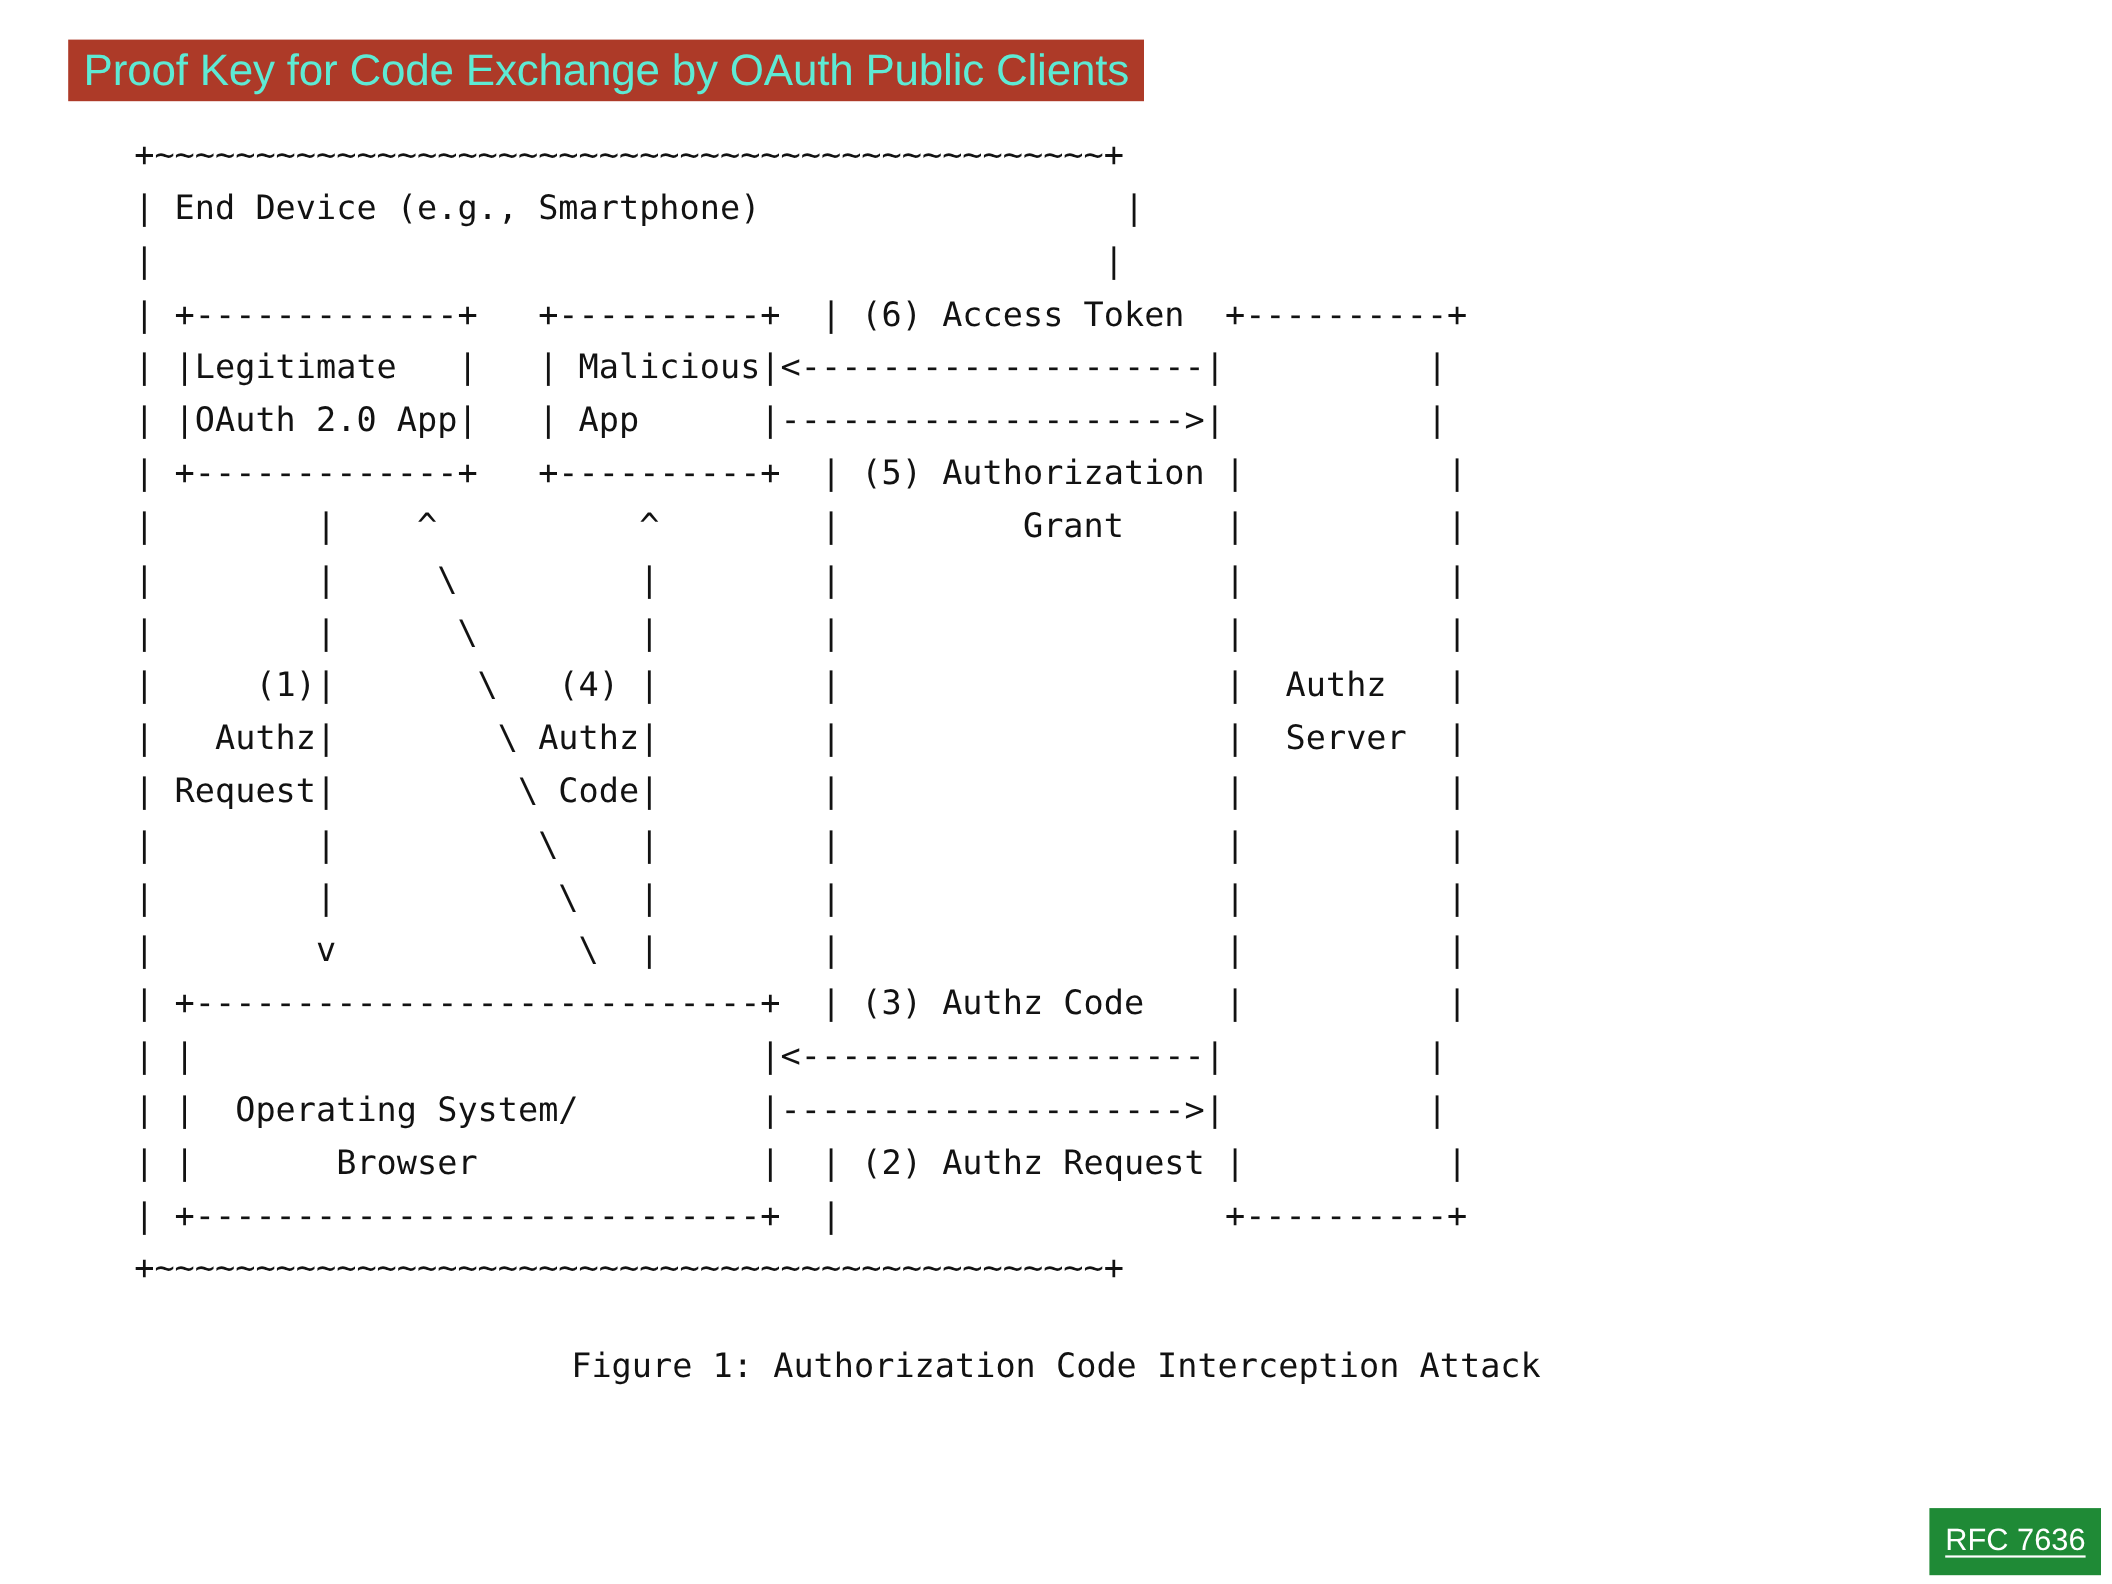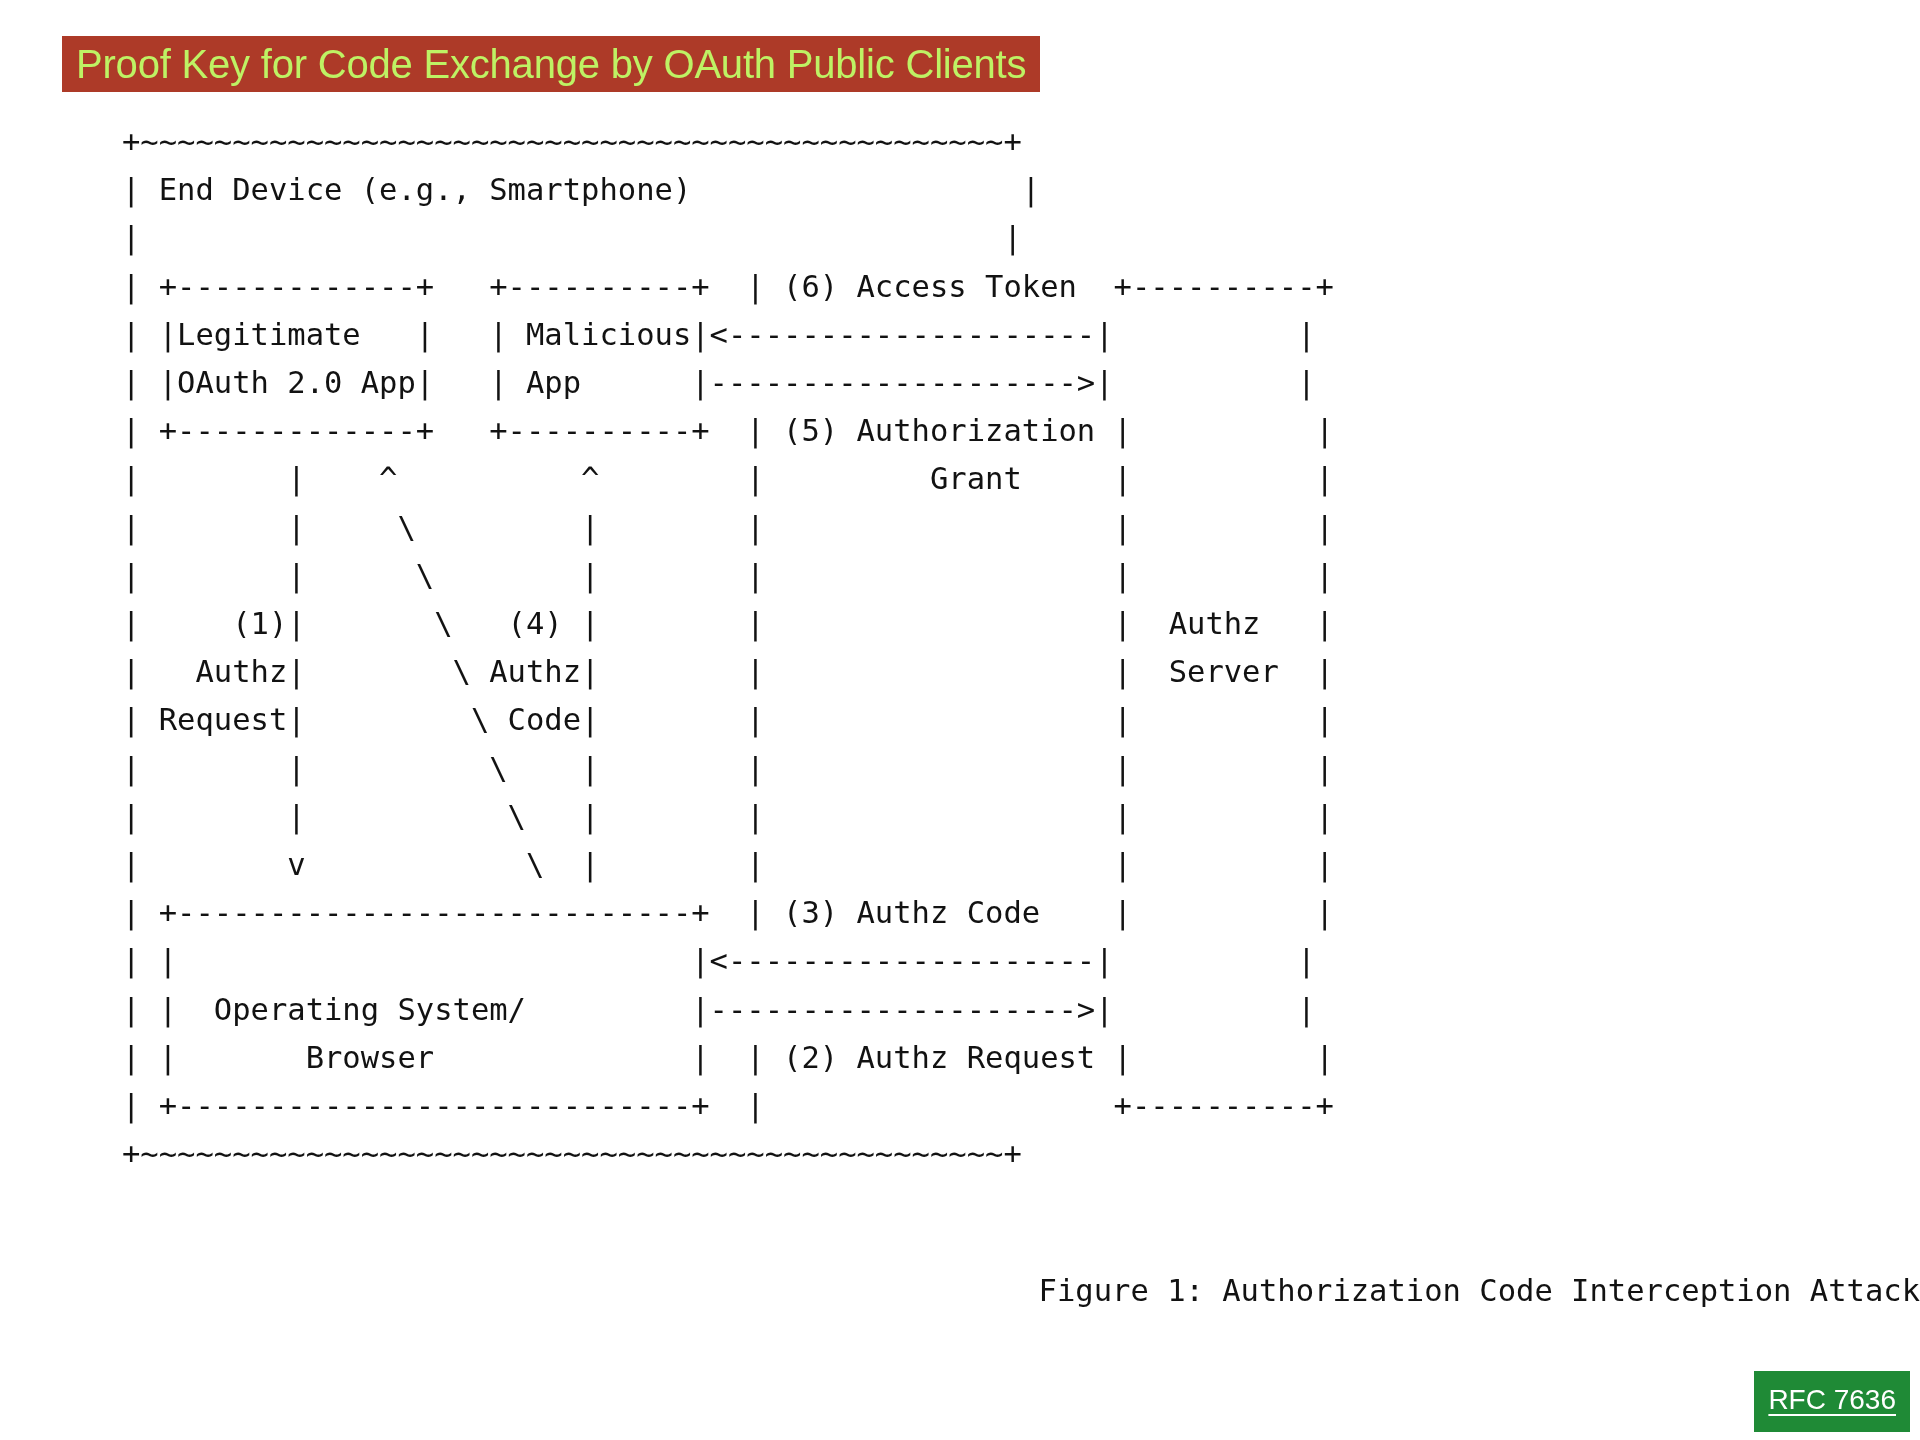--- a/index.html
+++ b/index.html
@@ -55,23 +55,23 @@
     white-space: pre;
     margin: 0;
     padding: 0 0 0 122px;
     font-weight: 500;
   }
 
   
   #figure-caption {
     position: absolute;
     left: 0;
-    top: 1272px;
+    top: 1224px;
     width: 1920px;
-    text-align: right;
+    text-align: center;
   }
   #figure-caption .caption-text {
     font-family: "DejaVu Sans Mono", "Liberation Mono", monospace;
     font-size: 30.5px;
     line-height: 38px;
     color: #121212;
     font-weight: 500;
     white-space: pre;
   }
 
@@ -94,21 +94,21 @@
     text-decoration: underline;
     text-underline-offset: 5px;
     text-decoration-thickness: 2px;
     white-space: nowrap;
   }
 </style>
 </head>
 <body style="background: rgb(255, 255, 255);">
 
 <div id="title-banner" style="background: rgb(173, 58, 40);">
-  <span class="title-text" style="color: #bef264;">Proof Key for Code Exchange by OAuth Public Clients</span>
+  <span class="title-text" style="color: #5eead4;">Proof Key for Code Exchange by OAuth Public Clients</span>
 </div>
 
 <div id="figure-wrap">
   <pre id="ascii-figure" style="color: rgb(18, 18, 18);">+~~~~~~~~~~~~~~~~~~~~~~~~~~~~~~~~~~~~~~~~~~~~~~~+
 | End Device (e.g., Smartphone)                  |
 |                                               |
 | +-------------+   +----------+  | (6) Access Token  +----------+
 | |Legitimate   |   | Malicious|&lt;--------------------|          |
 | |OAuth 2.0 App|   | App      |--------------------&gt;|          |
 | +-------------+   +----------+  | (5) Authorization |          |

